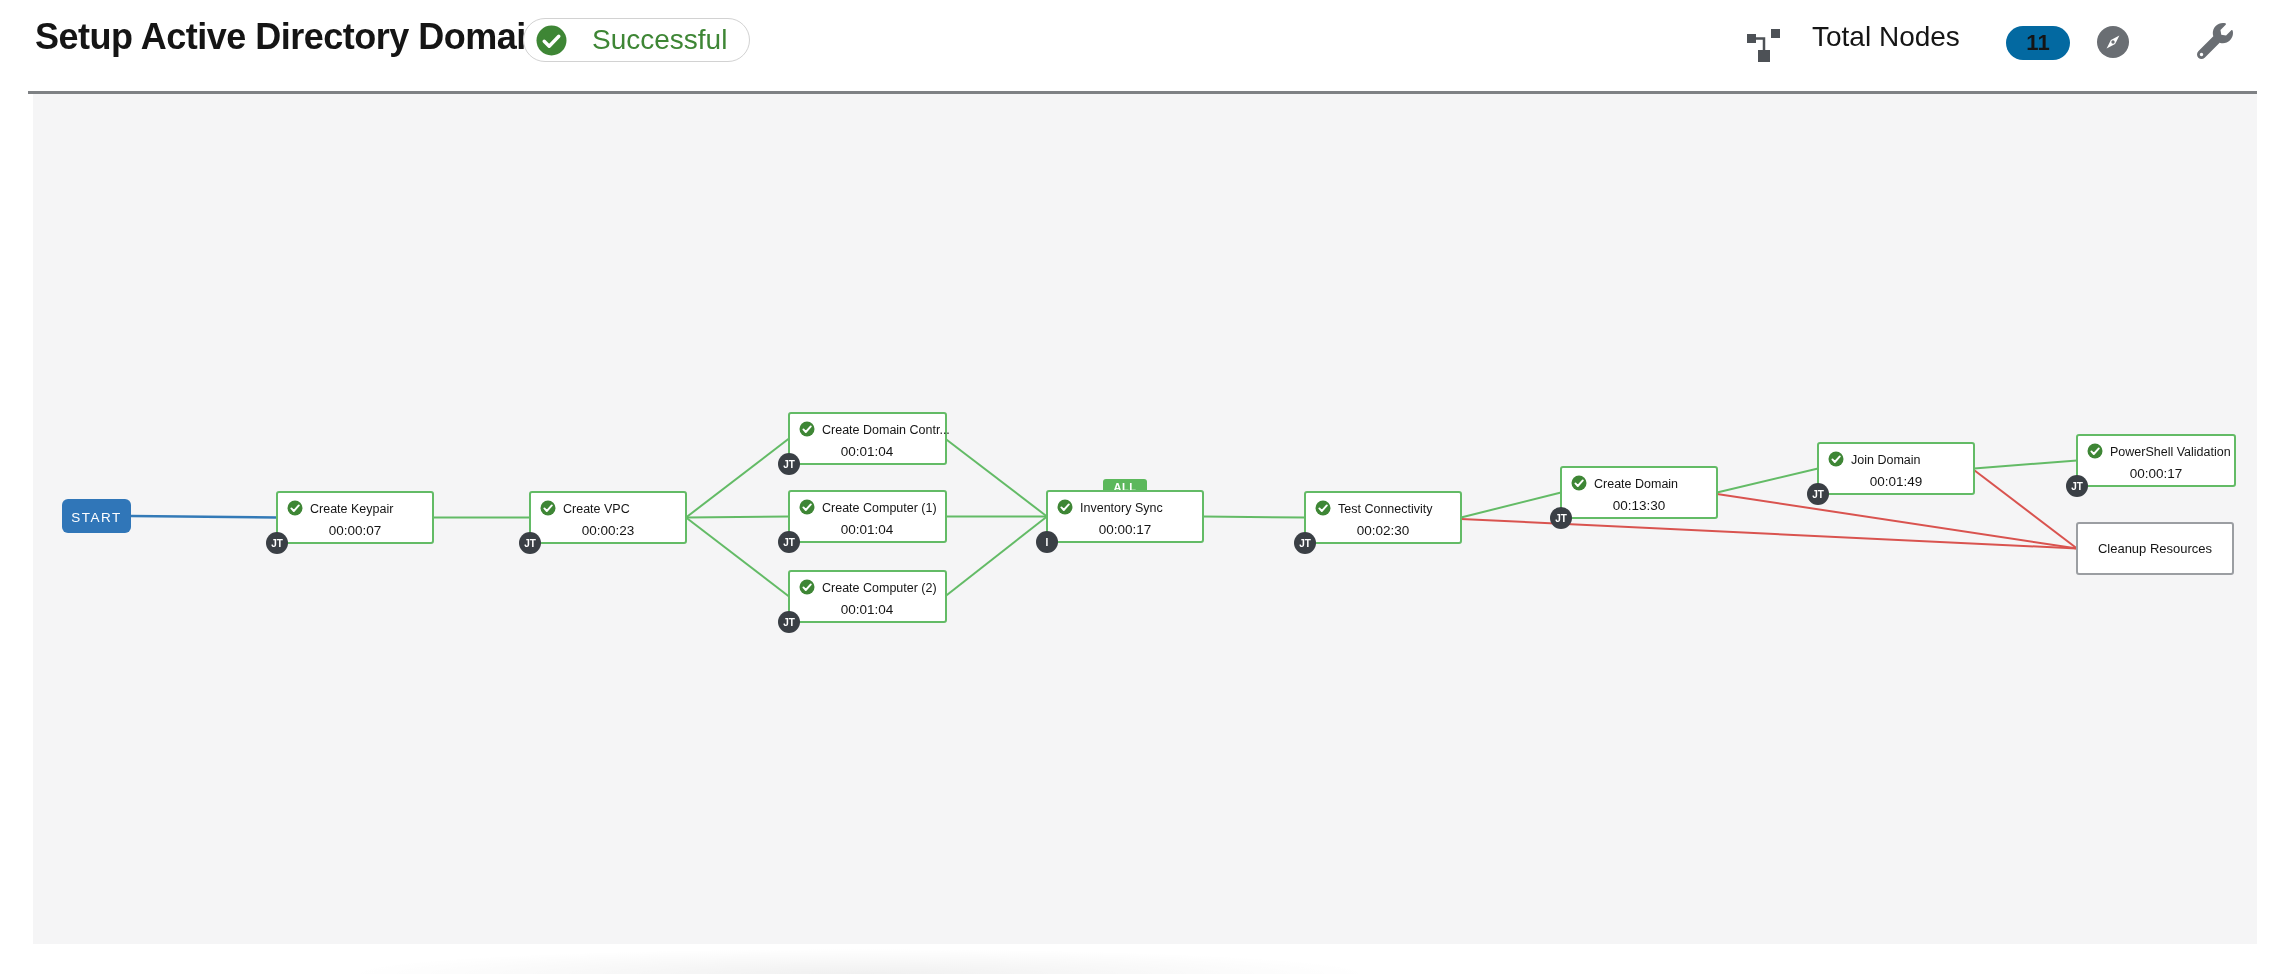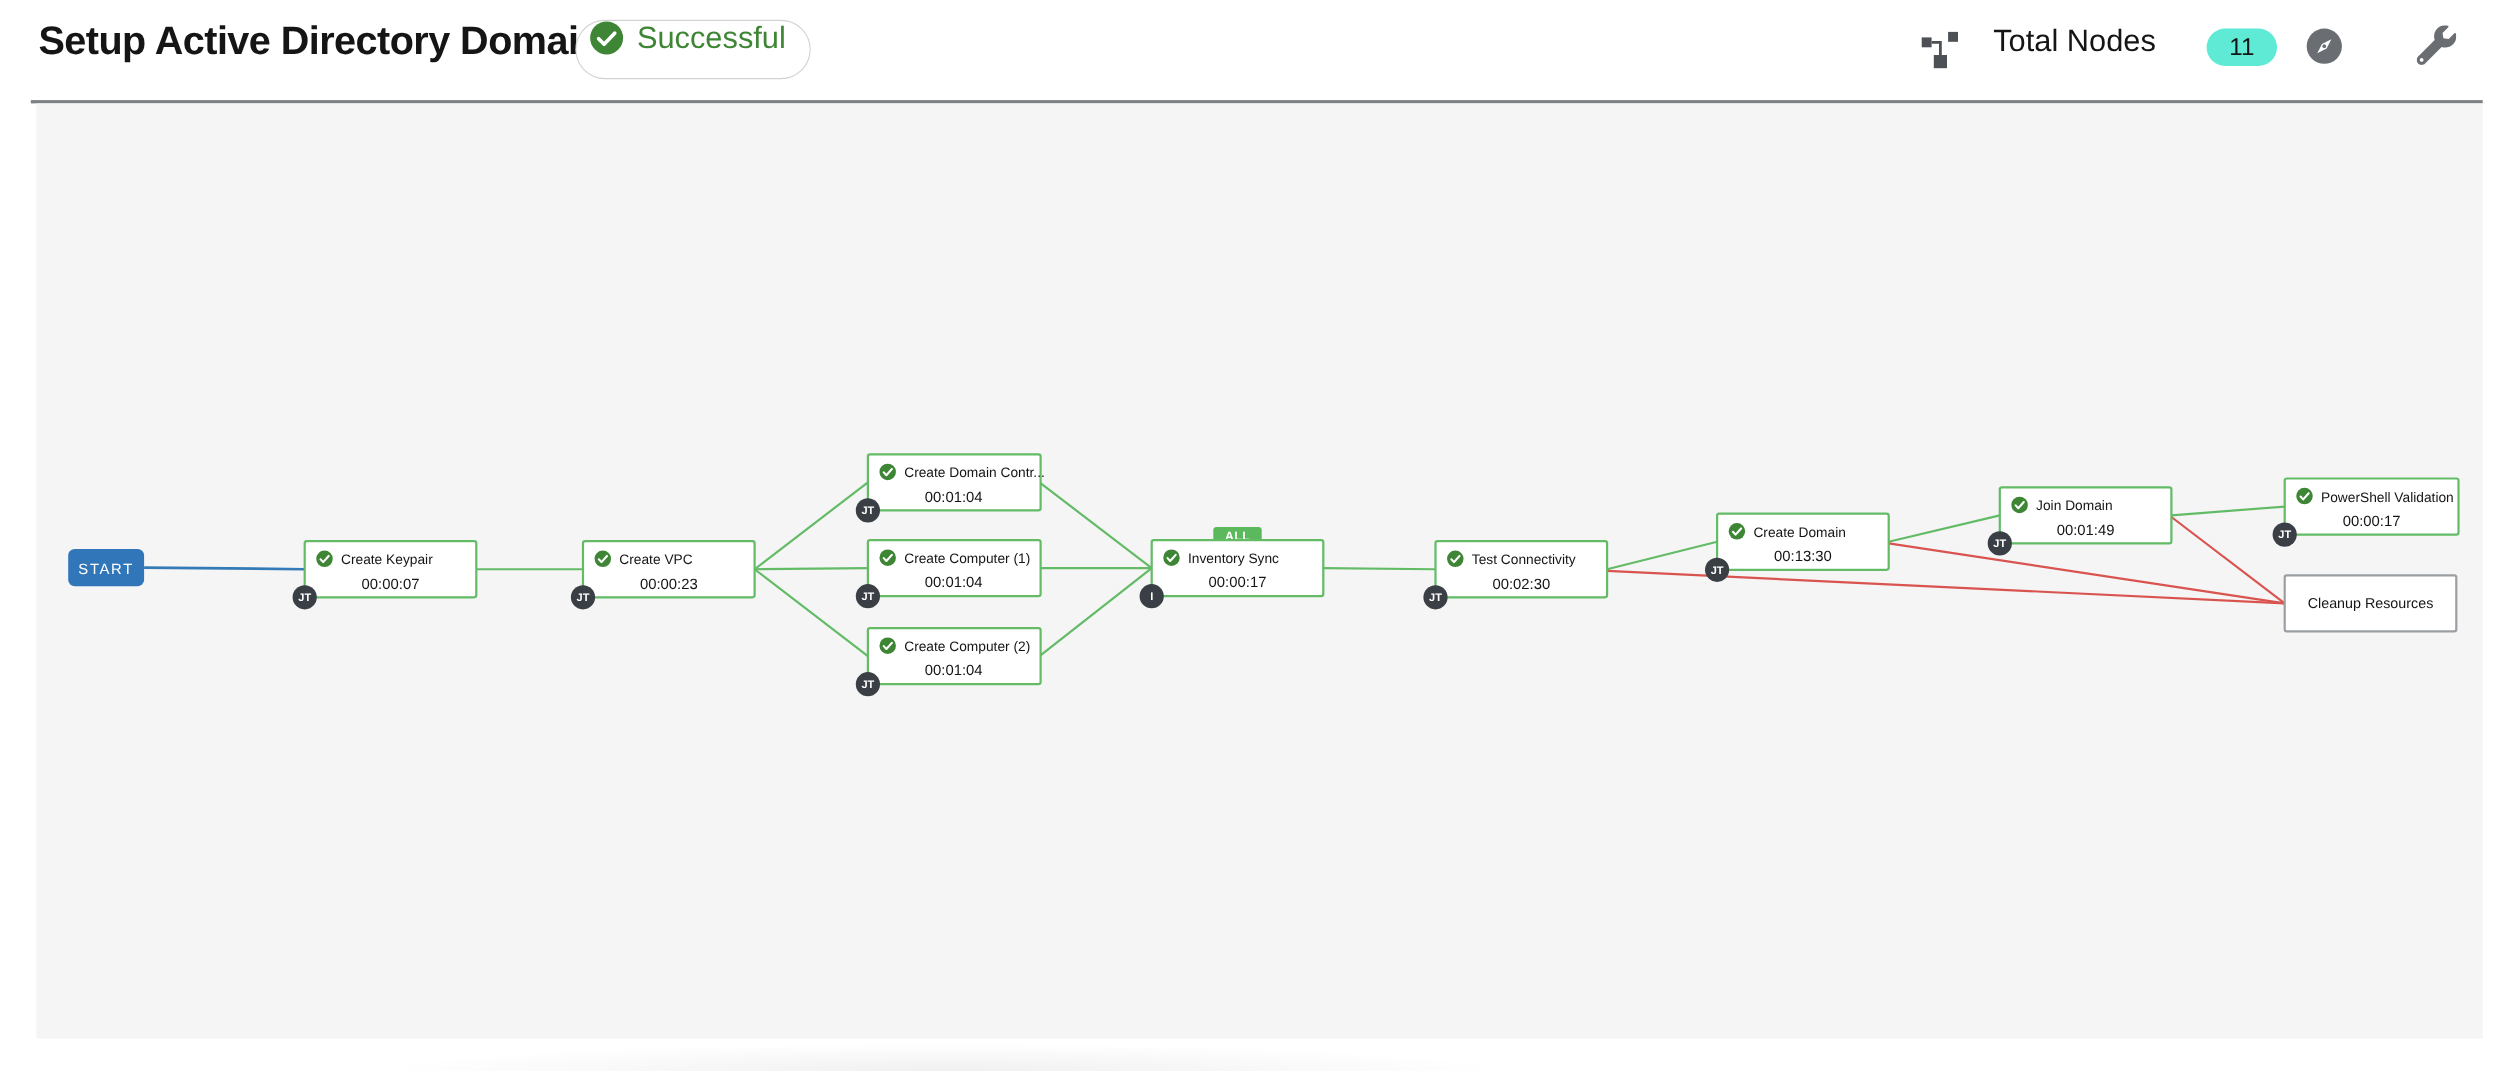--- a/index.html
+++ b/index.html
@@ -8,33 +8,33 @@
     background:#ffffff;
     font-family:"Liberation Sans",sans-serif;
     -webkit-font-smoothing:antialiased;
   }
   
   .page-title{
     position:absolute;left:35px;top:16px;
     font-size:36px;font-weight:700;color:#151515;letter-spacing:-0.5px;
   }
   .status-pill{
-    position:absolute;left:523px;top:18px;height:54px;
+    position:absolute;left:523px;top:18px;height:44px;
     border:1.5px solid #d2d2d2;border-radius:28px;background:#fff;
-    display:flex;align-items:flex-start;gap:12px;padding:0 22px 0 12px;
+    display:flex;align-items:center;gap:25px;padding:0 22px 0 12px;
     box-sizing:border-box;
   }
   .status-pill .txt{font-size:28px;color:#3e8635;}
   .hdr-right-icon{position:absolute;}
   .total-nodes-label{
     position:absolute;left:1812px;top:21px;font-size:28px;color:#151515;
   }
   .count-badge{
     position:absolute;left:2006px;top:26px;width:64px;height:34px;border-radius:17px;
-    background:#5eead4;color:#151515;font-size:22px;font-weight:400;
+    background:#0369a1;color:#151515;font-size:22px;font-weight:700;
     display:flex;align-items:center;justify-content:center;
   }
   .icon-btn{position:absolute;border:none;background:transparent;padding:0;cursor:pointer;}
   .divider{
     position:absolute;left:28px;top:91px;width:2229px;height:3px;background:#7e8184;
   }
   
   .canvas{
     position:absolute;left:33px;top:94px;width:2224px;height:850px;background:#f5f5f6;
   }

